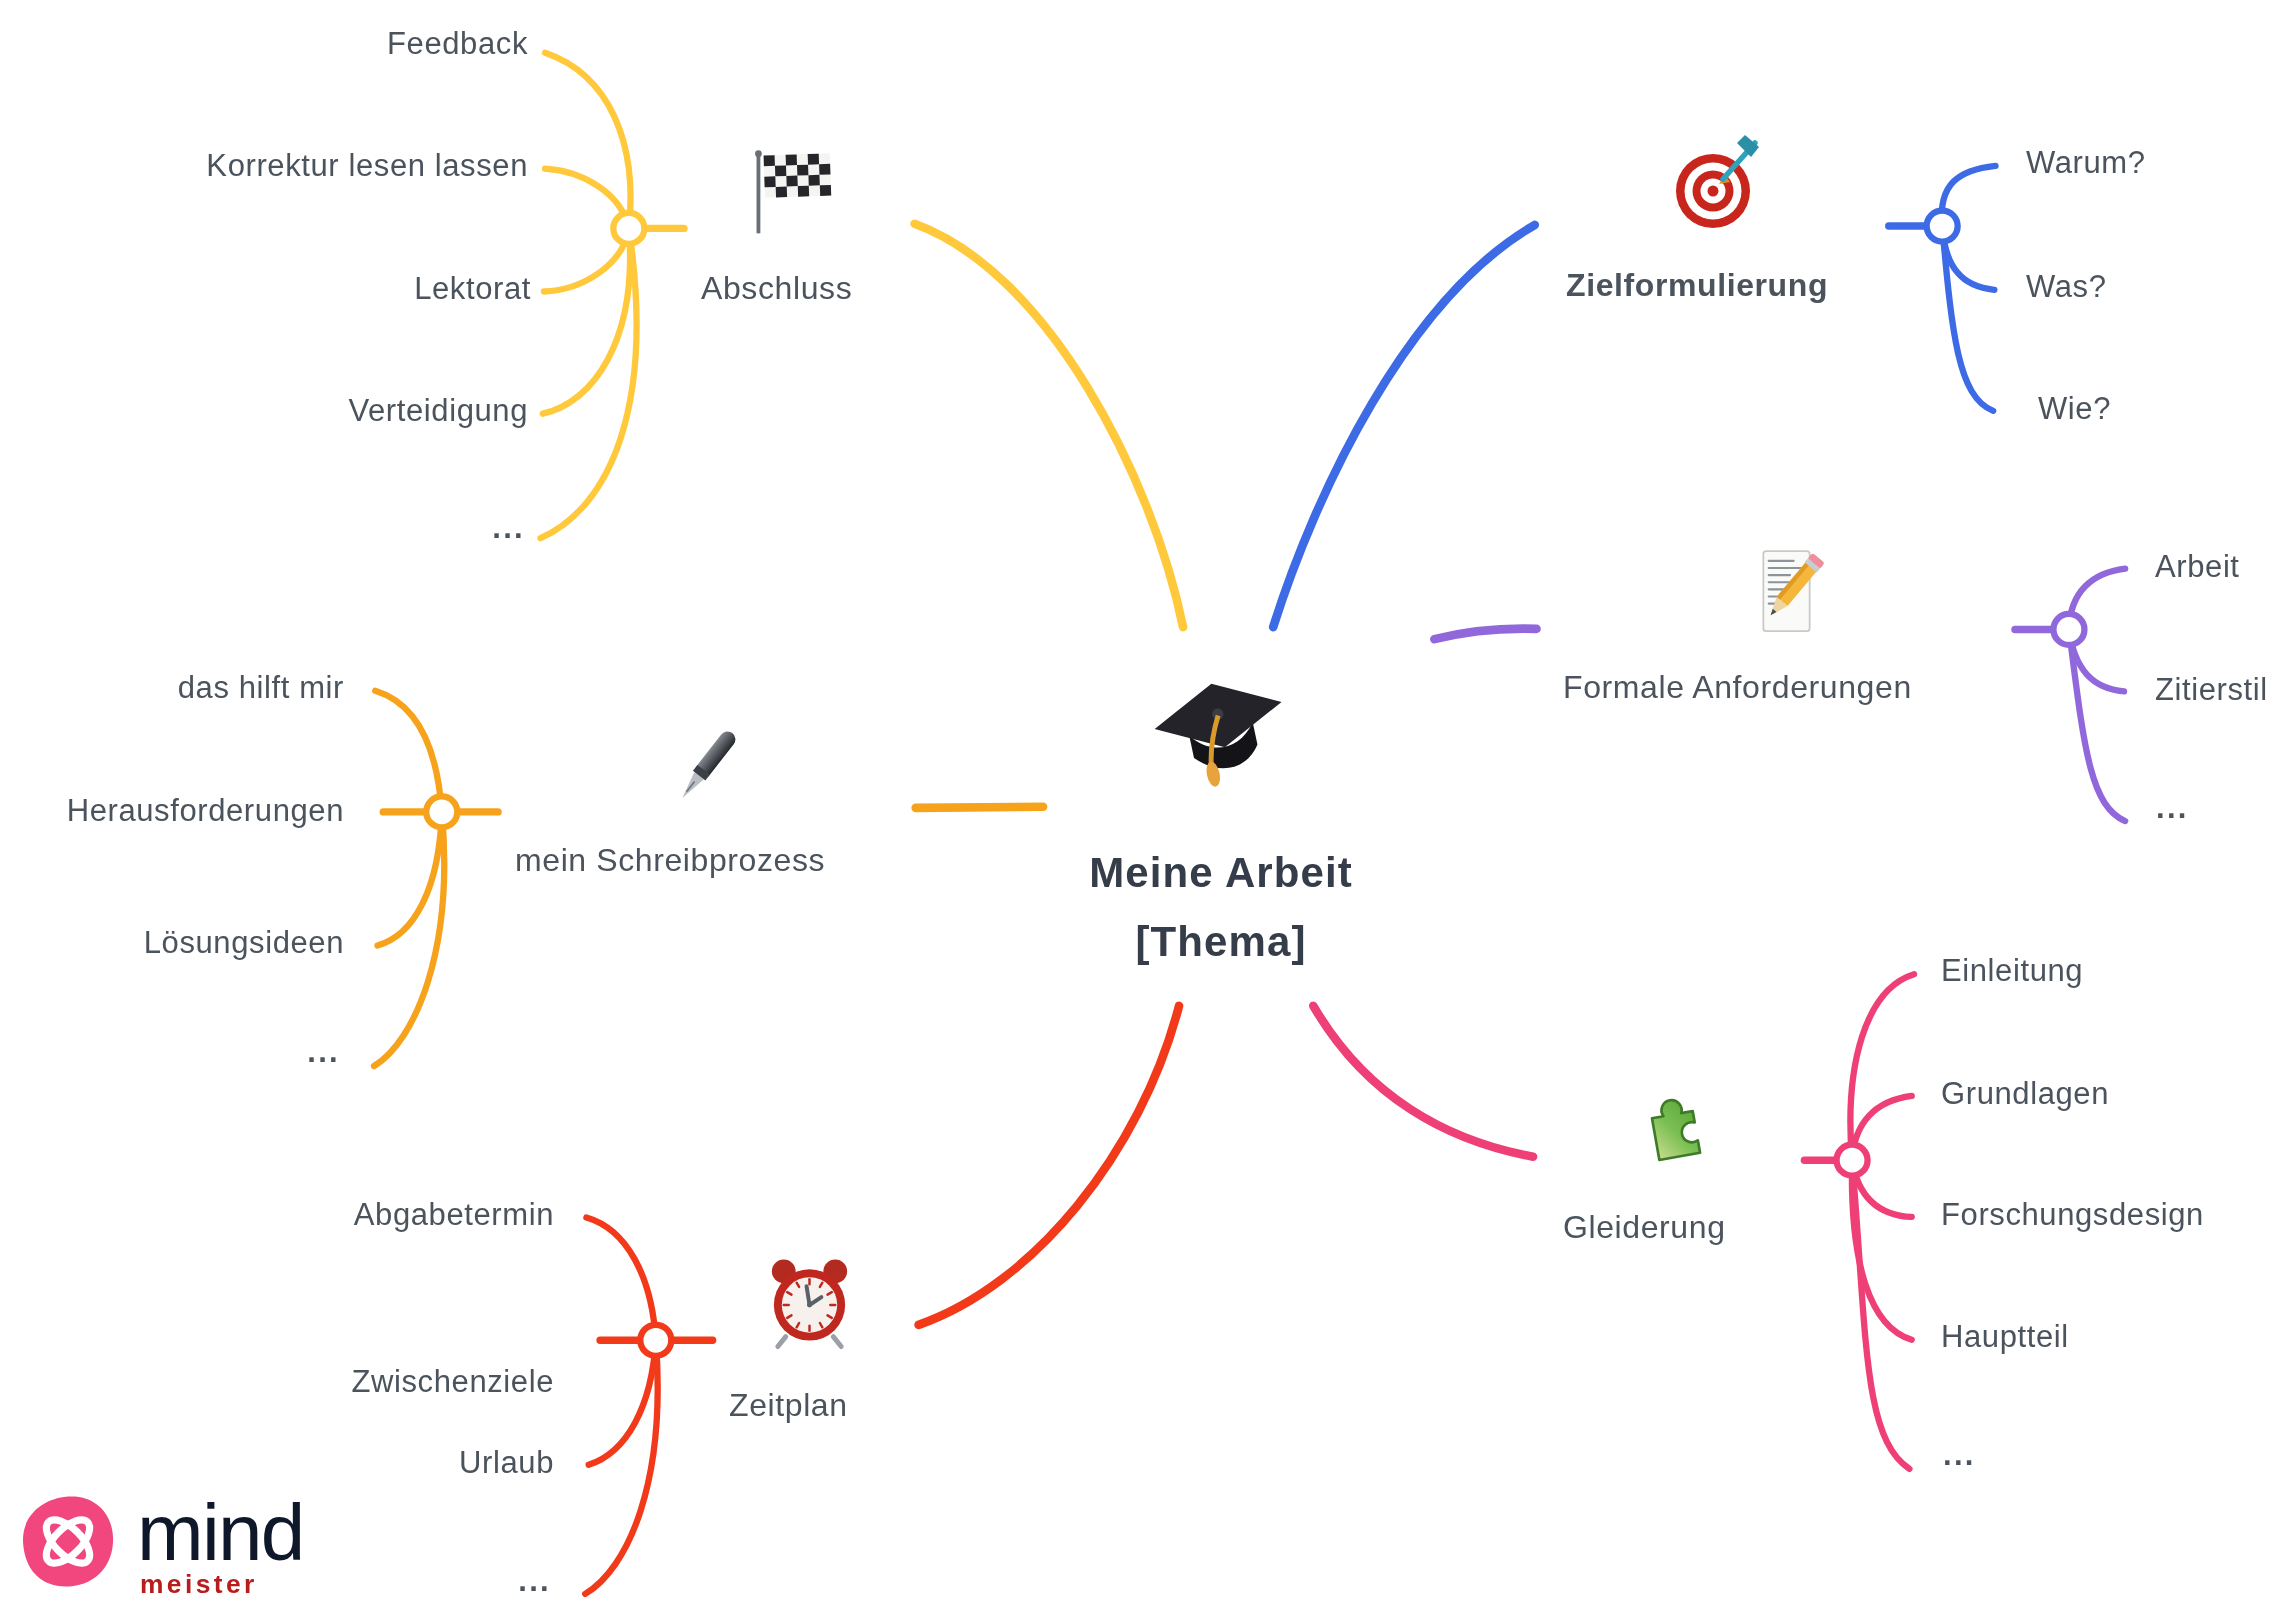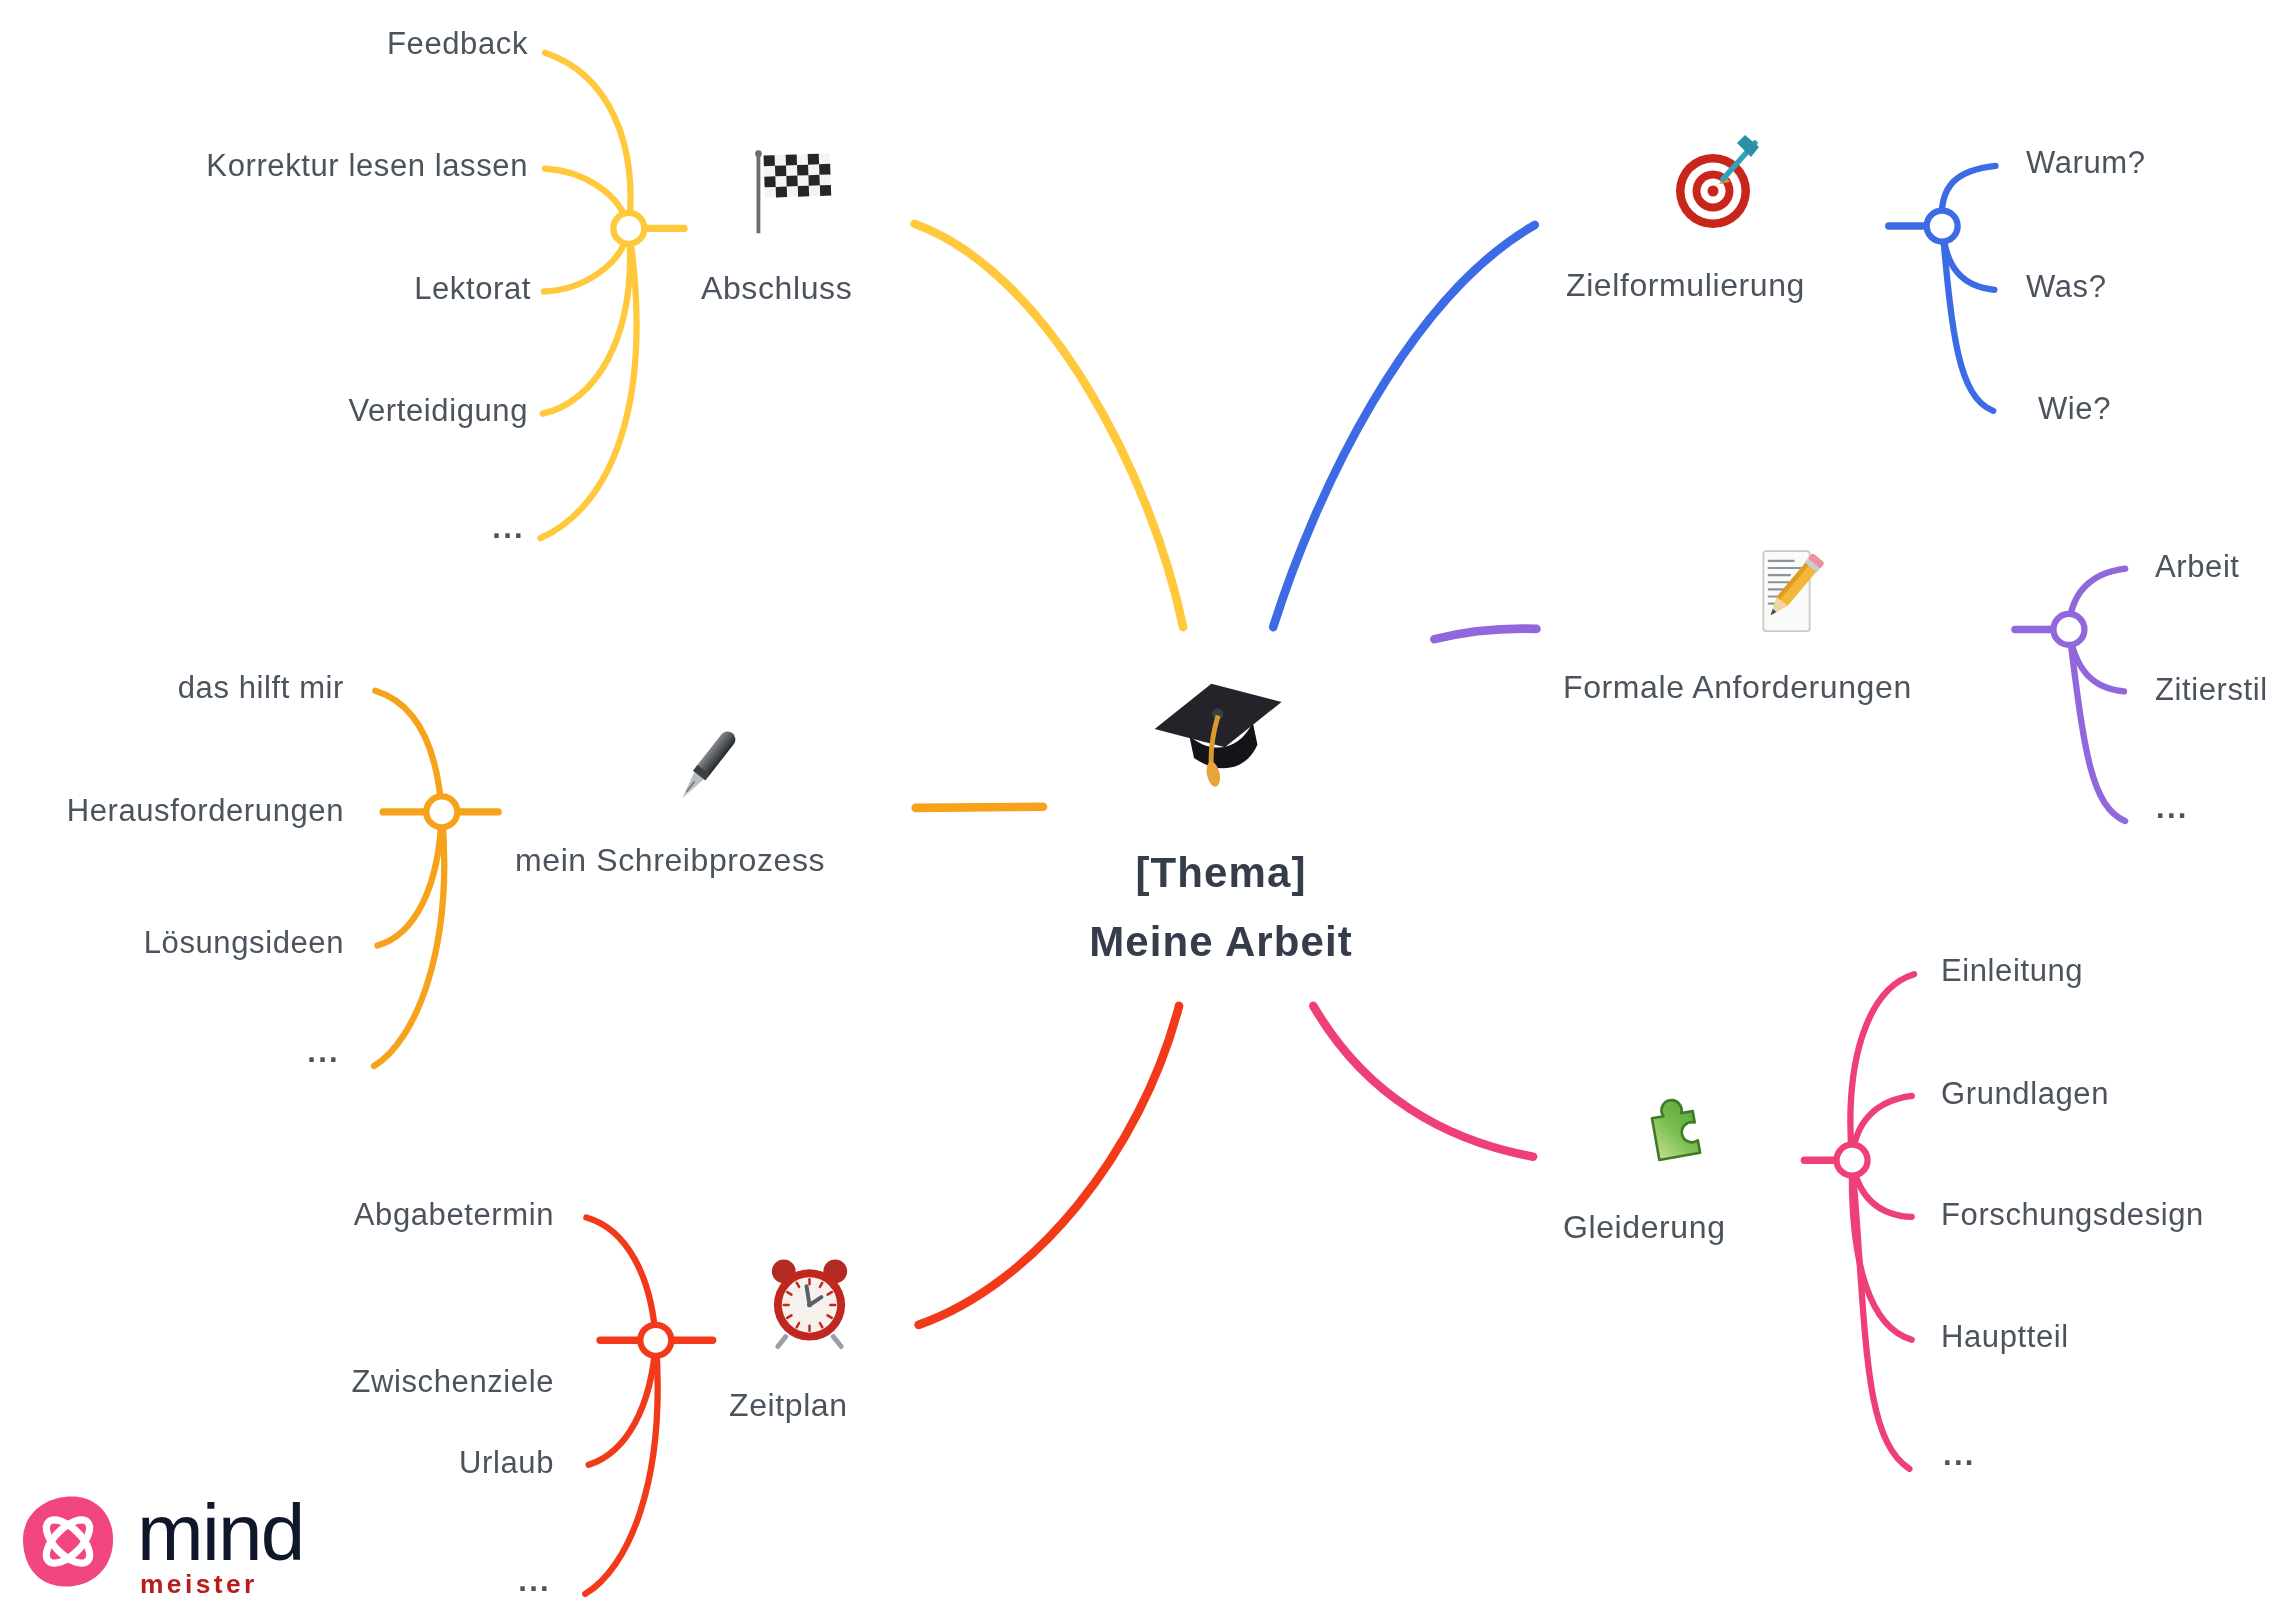--- a/index.html
+++ b/index.html
@@ -217,32 +217,32 @@
             <stop offset="1" stop-color="#CBDC8F"></stop>
         </linearGradient>
       </defs>
       <g transform="rotate(-10 50 55)">
         <path d="M30,38 h11 a9.5,9.5 0 1,1 17,0 h11 v11 a9.5,9.5 0 1,0 0,17 v12 h-39 z" fill="url(#gpuz)" stroke="#3E7A28" stroke-width="2.5" stroke-linejoin="round"></path>
       </g>
     </svg>
   </div>
 
   <div class="title" style="color: rgb(52, 61, 73);">
+    <div>Meine Arbeit</div>
     <div>[Thema]</div>
-    <div>Meine Arbeit</div>
   </div>
 
   <div class="lbl topic" style="left:701px;top:290px;">Abschluss</div>
   <div class="lbl right" style="left:528px;top:46px;">Feedback</div>
   <div class="lbl right" style="left:528px;top:168px;">Korrektur lesen lassen</div>
   <div class="lbl right" style="left:531px;top:291px;">Lektorat</div>
   <div class="lbl right" style="left:528px;top:413px;">Verteidigung</div>
   <div class="lbl right dots" style="left:525px;top:542px;">...</div>
 
-  <div class="lbl topic" style="left:1566px;top:287px;">Zielformulierung</div>
+  <div class="lbl topic" style="left:1566px;top:287px;font-weight:bold;">Zielformulierung</div>
   <div class="lbl" style="left:2026px;top:165px;">Warum?</div>
   <div class="lbl" style="left:2026px;top:289px;">Was?</div>
   <div class="lbl" style="left:2026px;top:411px;margin-left:12px;">Wie?</div>
 
   <div class="lbl topic" style="left:1563px;top:689px;">Formale Anforderungen</div>
   <div class="lbl" style="left:2155px;top:569px;">Arbeit</div>
   <div class="lbl" style="left:2155px;top:692px;">Zitierstil</div>
   <div class="lbl dots" style="left:2156px;top:822px;">...</div>
 
   <div class="lbl topic" style="left:515px;top:862px;">mein Schreibprozess</div>

